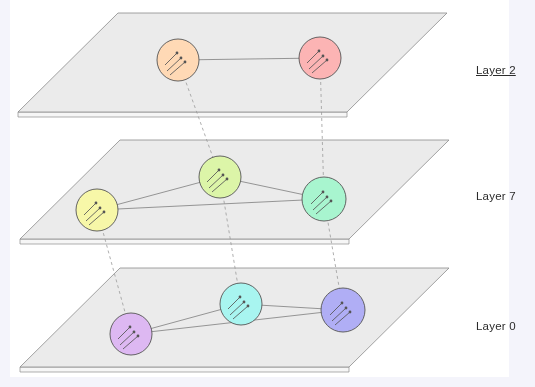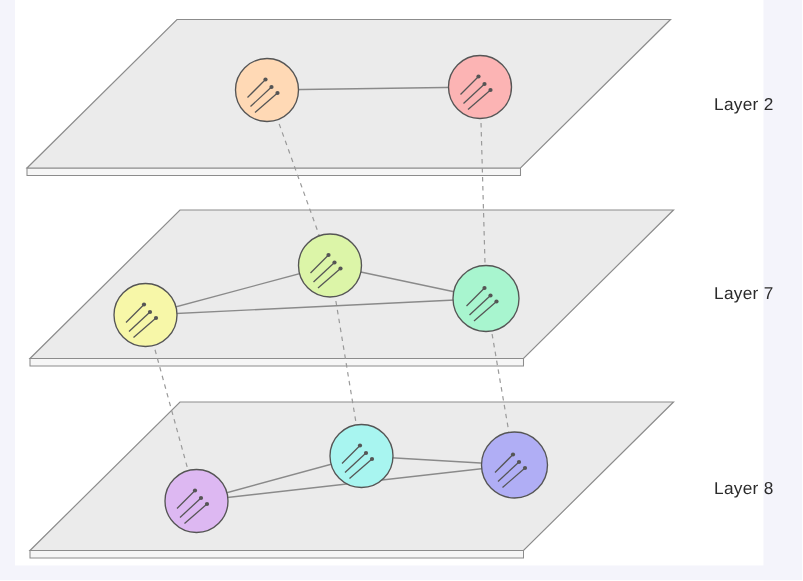--- a/index.html
+++ b/index.html
@@ -121,17 +121,17 @@
           <circle cx="241" cy="304" r="21" fill="#a8f5f0" stroke="#555555" stroke-width="0.9"></circle>
           <use href="#glyph-arrows" x="0" y="0" transform="translate(241,304)" stroke="#555555" stroke-width="0.85" fill="none" color="#555555"></use>
         </g>
         <g>
           <circle cx="343" cy="310" r="22" fill="#b0aef5" stroke="#555555" stroke-width="0.9"></circle>
           <use href="#glyph-arrows" x="0" y="0" transform="translate(343,310)" stroke="#555555" stroke-width="0.85" fill="none" color="#555555"></use>
         </g>
       </g>
   </svg>
 
-  <div class="layer-label" style="left:476px; top:64px;">Layer 2</div>
+  <div class="layer-label" style="left:476px; top:64px;text-decoration:underline;">Layer 2</div>
   <div class="layer-label" style="left:476px; top:190px;">Layer 7</div>
-  <div class="layer-label" style="left:476px; top:320px;">Layer 8</div>
+  <div class="layer-label" style="left:476px; top:320px;">Layer 0</div>
 
 </div>
 
 </body></html>

